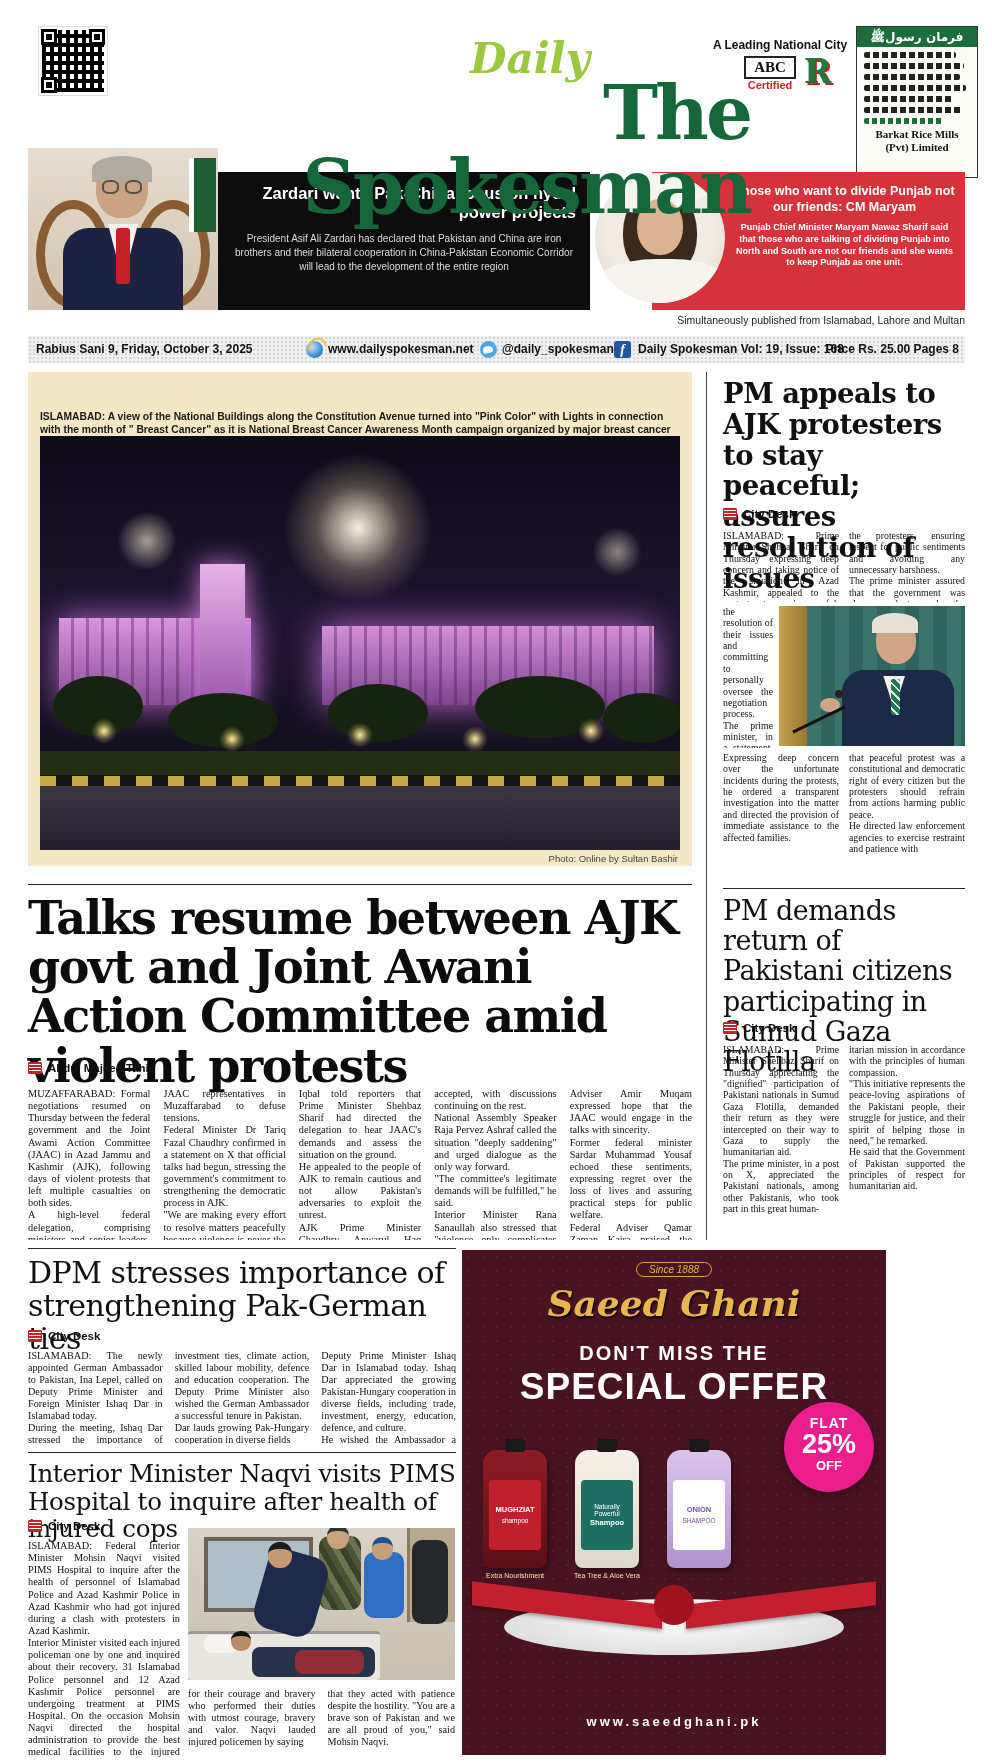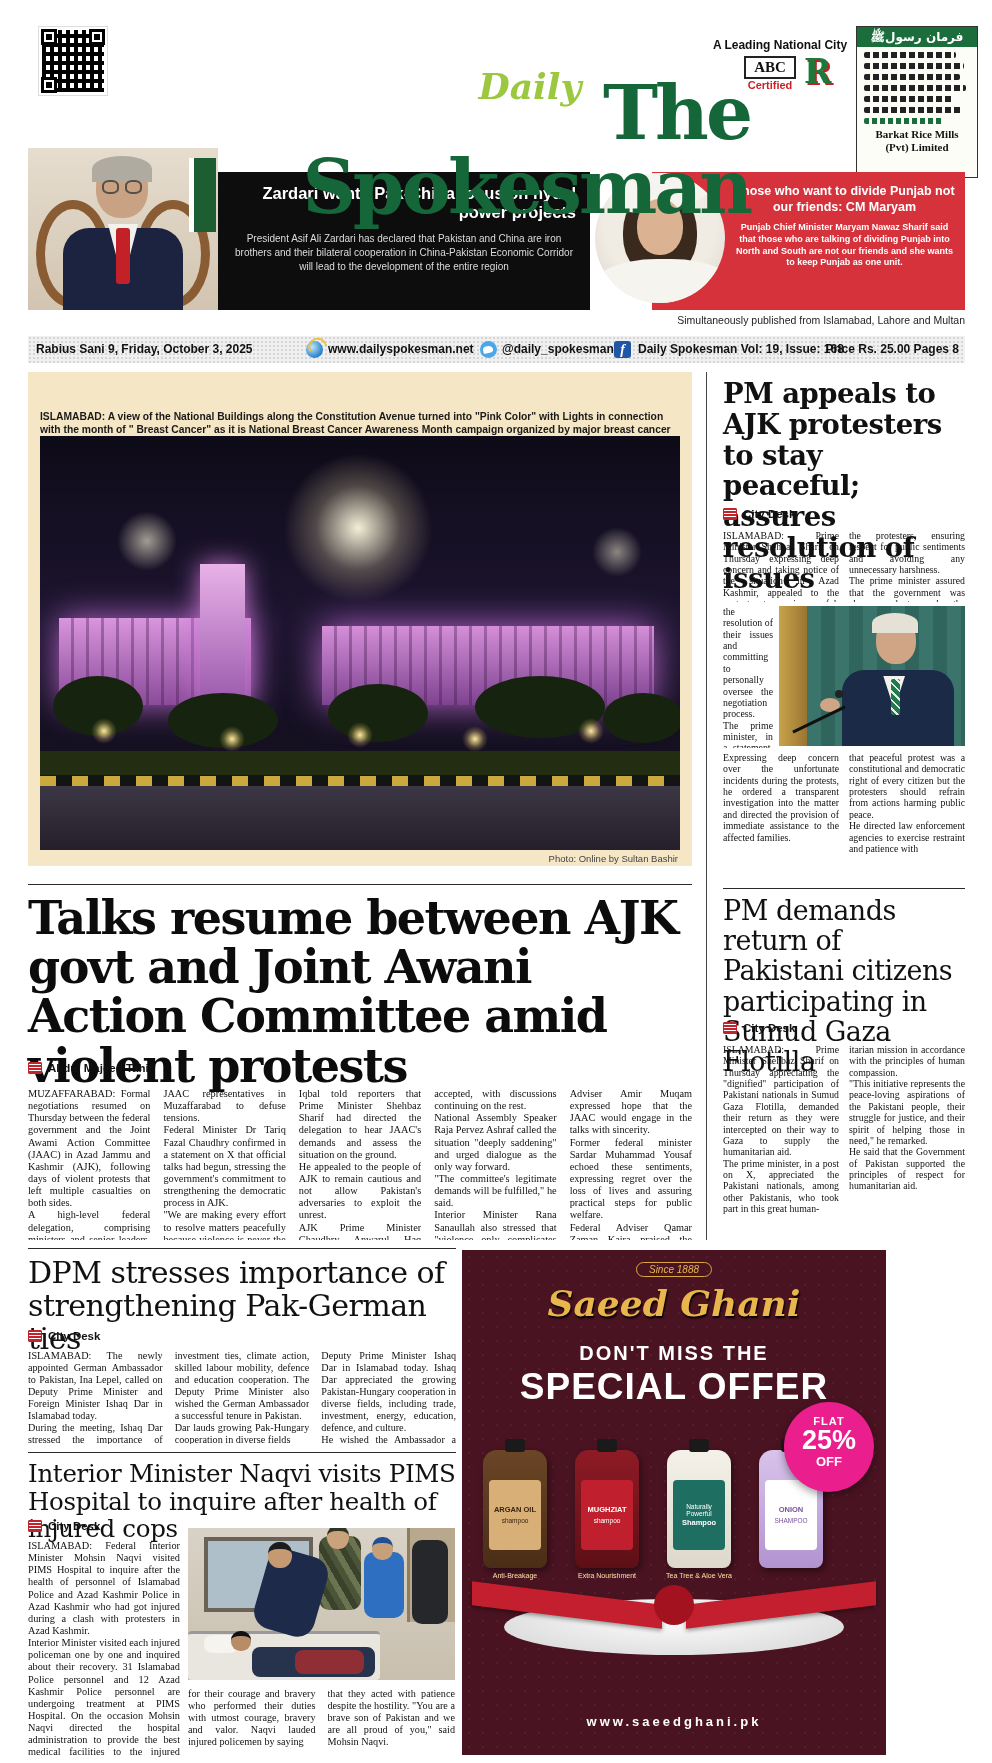--- a/index.html
+++ b/index.html
@@ -3,21 +3,21 @@
 <meta charset="utf-8">
 <style>
   html,body{margin:0;padding:0;background:#888;}
   .page{position:relative;width:992px;height:1763px;background:#fff;overflow:hidden;font-family:"Liberation Serif",serif;color:#111;}
   .abs{position:absolute;}
   
   .qr{left:38px;top:26px;width:68px;height:68px;background:#fff;border:1px solid #ddd;}
   .qr-pat{position:absolute;inset:3px;background:repeating-linear-gradient(90deg,#000 0 4px,transparent 4px 8px),repeating-linear-gradient(0deg,#000 0 4px,#fff 4px 9px);}
   .qr .f{position:absolute;width:16px;height:16px;border:3px solid #000;background:#fff;box-sizing:border-box;}
   .qr .f i{position:absolute;inset:2px;background:#000;}
-  .daily{left:420px;top:34px;width:220px;text-align:center;font-family:"DejaVu Serif","Liberation Serif",serif;font-weight:bold;font-style:italic;font-size:36px;color:#9cc83f;margin-top:31px;}
+  .daily{left:420px;top:34px;width:220px;text-align:center;font-family:"DejaVu Serif","Liberation Serif",serif;font-weight:bold;font-style:italic;font-size:42px;color:#9cc83f;}
   .spokes{left:150px;top:76px;width:600px;text-align:right;font-family:"DejaVu Serif","Liberation Serif",serif;font-weight:bold;font-size:74px;color:#15673a;letter-spacing:-3px;line-height:1;z-index:3;}
   .tagline{left:700px;top:38px;width:160px;text-align:center;font-family:"Liberation Sans",sans-serif;font-weight:bold;font-size:12px;color:#111;}
   .abc{left:744px;top:56px;width:52px;text-align:center;}
   .abc .bx{border:2px solid #222;font-family:"Liberation Serif",serif;font-weight:bold;font-size:15px;padding:1px 0;}
   .abc .ct{color:#cc2027;font-family:"Liberation Sans",sans-serif;font-weight:bold;font-size:11px;}
   .rlogo{left:804px;top:52px;font-family:"DejaVu Serif",serif;font-weight:bold;font-size:33px;color:#1b7a3a;text-shadow:2px 2px 0 #c42127;}
   .urdu{left:856px;top:26px;width:122px;height:152px;border:1px solid #333;box-sizing:border-box;background:#fdfdf8;}
   .urdu .uh{background:#1b6e3c;color:#fff;text-align:center;font-size:12px;font-weight:bold;height:20px;line-height:20px;font-family:"DejaVu Sans",sans-serif;}
   .uline{height:6px;background:repeating-linear-gradient(90deg,#222 0 6px,transparent 6px 9px);border-radius:2px;margin:5px 7px 0 7px;}
   .uline.g{background:repeating-linear-gradient(90deg,#1b6e3c 0 5px,transparent 5px 8px);}
@@ -125,21 +125,21 @@
   .hphoto .red{position:absolute;left:40%;bottom:4%;width:26%;height:16%;background:#8f2f35;border-radius:8px;}
   .int-cols2{left:188px;top:1688px;width:267px;height:72px;gap:12px;}
   .int-cols2 .col{flex:1;font-size:10.2px;line-height:1.17;}
   
   .ad{left:462px;top:1250px;width:424px;height:505px;background-color:#4a1322;background-image:radial-gradient(rgba(255,255,255,.05) 1.5px,transparent 1.5px);background-size:14px 14px;overflow:hidden;color:#fff;font-family:"Liberation Sans",sans-serif;}
   .ad-since{position:absolute;top:12px;left:50%;transform:translateX(-50%);border:1px solid #d9a640;color:#e8b64c;font-size:10px;font-style:italic;padding:1px 12px;border-radius:10px;white-space:nowrap;}
   .ad-brand{position:absolute;top:32px;width:100%;text-align:center;font-family:"DejaVu Serif",serif;font-style:italic;font-weight:bold;font-size:36px;color:#e8b64c;text-shadow:1px 2px 2px #000;}
   .ad-l1{position:absolute;top:92px;width:100%;text-align:center;font-weight:bold;font-size:20px;letter-spacing:2px;}
   .ad-l2{position:absolute;top:116px;width:100%;text-align:center;font-weight:bold;font-size:37px;letter-spacing:1px;}
   .offer{position:absolute;right:12px;top:152px;width:90px;height:90px;border-radius:50%;background:#ea1e8d;text-align:center;z-index:3;box-shadow:0 3px 8px rgba(0,0,0,.4);}
-  .offer .f{font-size:11px;font-weight:bold;margin-top:13px;letter-spacing:1px;}
+  .offer .f{font-size:14px;font-weight:bold;margin-top:13px;letter-spacing:1px;}
   .offer .p{font-size:27px;font-weight:bold;line-height:1;}
   .offer .o{font-size:13px;font-weight:bold;}
   .prods{position:absolute;left:14px;top:188px;width:360px;display:flex;gap:14px;z-index:2;}
   .prod{width:78px;text-align:center;}
   .bottle{position:relative;width:64px;height:118px;margin:12px auto 0 auto;border-radius:14px 14px 8px 8px;box-shadow:2px 3px 6px rgba(0,0,0,.45);}
   .cap{position:absolute;top:-11px;left:22px;width:20px;height:13px;background:#1a1a1a;border-radius:3px;}
   .lbl{position:absolute;left:6px;right:6px;top:30px;bottom:18px;border-radius:4px;display:flex;flex-direction:column;justify-content:center;gap:2px;}
   .lbl .nm{font-weight:bold;font-size:7.5px;line-height:1.1;}
   .lbl .tp{font-size:6.5px;}
   .tag{margin-top:4px;font-size:7px;color:#ffe9a8;min-height:9px;}
@@ -385,30 +385,20 @@
     <div class="ad-brand">Saeed Ghani</div>
     <div class="ad-l1">DON'T MISS THE</div>
     <div class="ad-l2">SPECIAL OFFER</div>
     <div class="offer">
       <div class="f">FLAT</div>
       <div class="p">25%</div>
       <div class="o">OFF</div>
     </div>
     <div class="prods">
       <div class="prod">
-        <div class="bottle bo1">
-            <div class="cap"></div>
-          <div class="lbl">
-              <span class="nm">ARGAN OIL</span>
-              <span class="tp">shampoo</span>
-            </div>
-        </div>
-        <div class="tag">Anti-Breakage</div>
-      </div>
-      <div class="prod">
         <div class="bottle bo2">
             <div class="cap"></div>
           <div class="lbl">
               <span class="nm">MUGHZIAT</span>
               <span class="tp">shampoo</span>
             </div>
         </div>
         <div class="tag">Extra Nourishment</div>
       </div>
       <div class="prod">

